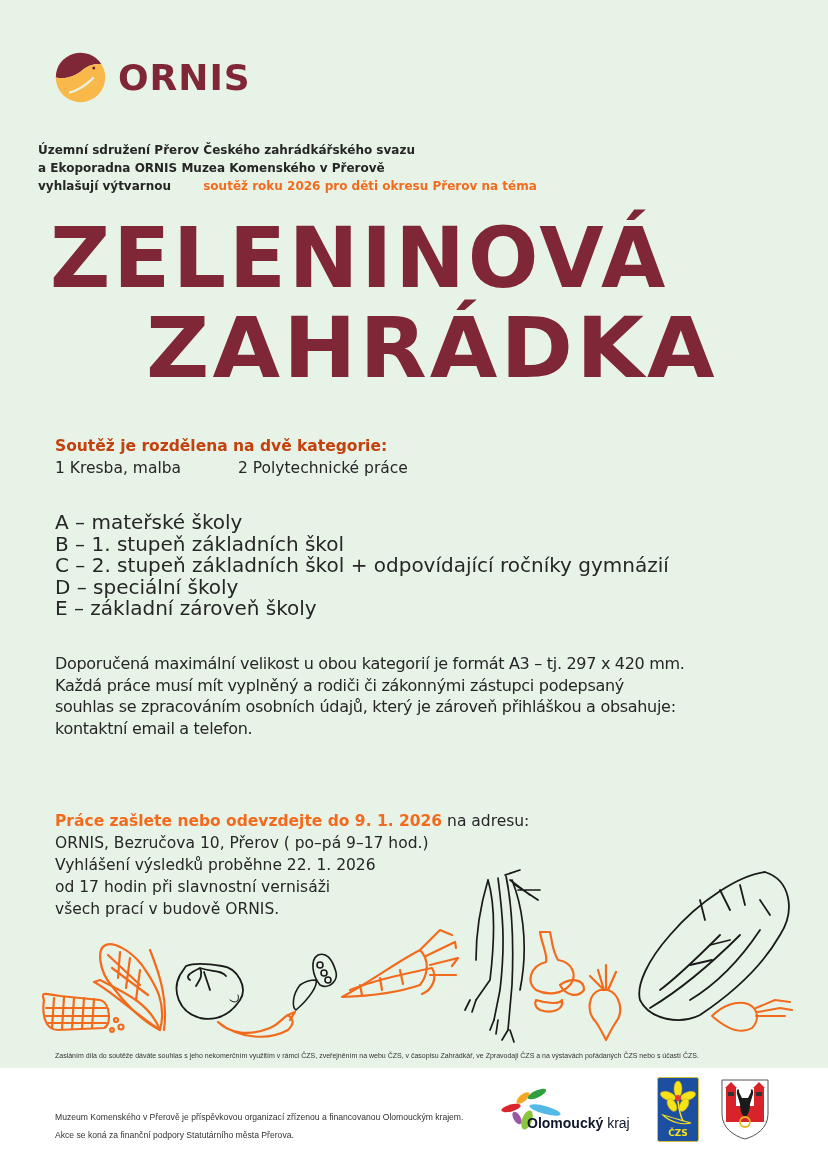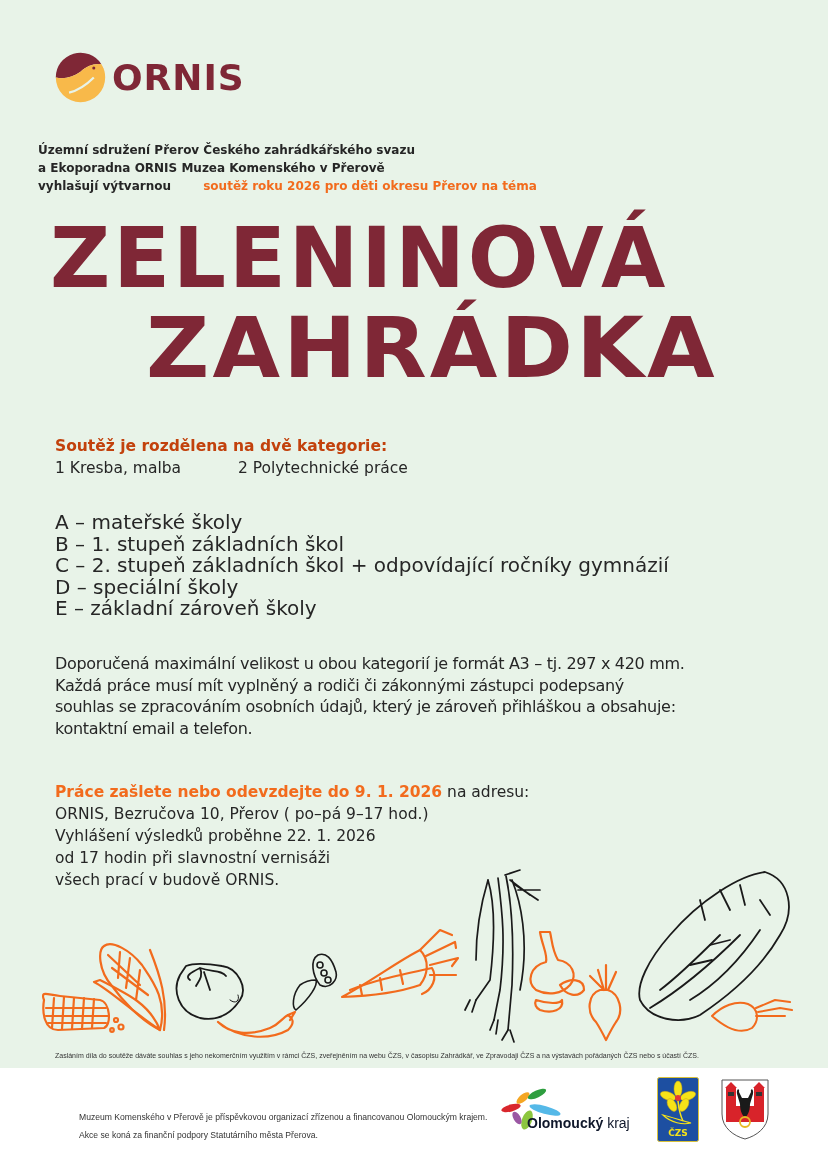--- a/index.html
+++ b/index.html
@@ -3,45 +3,45 @@
 <meta charset="utf-8">
 <style>
   * { margin: 0; padding: 0; box-sizing: border-box; }
   html, body { width: 828px; height: 1170px; overflow: hidden; }
   body { font-family: "DejaVu Sans", sans-serif; color: #262626; background: #ffffff; position: relative; }
   .poster { position: absolute; left: 0; top: 0; width: 828px; height: 1068px; background: #e8f3e8; }
   .footer { position: absolute; left: 0; top: 1068px; width: 828px; height: 102px; background: #ffffff; }
 
   .logo { position: absolute; left: 52px; top: 49px; display: flex; align-items: center; }
   .logo svg { width: 57px; height: 57px; }
-  .logo-text { font-family: "DejaVu Sans", sans-serif; font-weight: bold; font-size: 36px; color: #7f2736; margin-left: 3px; letter-spacing: 1px; }
+  .logo-text { font-family: "DejaVu Sans", sans-serif; font-weight: bold; font-size: 36px; color: #7f2736; margin-left: 9px; letter-spacing: 1px; }
 
   .intro { position: absolute; left: 38px; top: 141px; font-size: 12px; font-weight: bold; line-height: 18px; color: #262626; }
   .orange { color: #f26b1d; margin-left: 28px; }
 
   .title { position: absolute; font-family: "DejaVu Sans", sans-serif; font-weight: bold; color: #7f2736; font-size: 84px; letter-spacing: 3px; line-height: 1; transform-origin: left top; }
   .title-1 { left: 50px; top: 216px; transform: scaleX(0.99); }
   .title-2 { left: 146px; top: 306px; transform: scaleX(1.04); }
 
   .categories { position: absolute; left: 55px; top: 435px; font-size: 15.5px; line-height: 22px; }
   .categories .head { font-weight: bold; color: #c2410c; }
   .categories .row span:first-child { display: inline-block; width: 183px; }
 
   .levels { position: absolute; left: 55px; top: 512px; font-size: 20px; line-height: 21.5px; }
 
   .desc { position: absolute; left: 55px; top: 653px; width: 740px; font-size: 16px; line-height: 21.5px; letter-spacing: -0.3px; }
 
-  .deadline { position: absolute; left: 55px; top: 781px; font-size: 15.5px; line-height: 22px; }
+  .deadline { position: absolute; left: 55px; top: 810px; font-size: 15.5px; line-height: 22px; }
   .deadline .hl { font-weight: bold; color: #f26b1d; }
 
   .veggies { position: absolute; left: 0; top: 860px; width: 828px; height: 190px; }
 
   .disclaimer { position: absolute; left: 55px; top: 1052px; font-family: "Liberation Sans", sans-serif; font-size: 7px; color: #333; white-space: nowrap; }
 
-  .footer-text { position: absolute; left: 55px; top: 40px; font-family: "Liberation Sans", sans-serif; font-size: 8.6px; line-height: 18px; color: #333; margin-left: 24px; }
+  .footer-text { position: absolute; left: 55px; top: 40px; font-family: "Liberation Sans", sans-serif; font-size: 8.6px; line-height: 18px; color: #333; }
   .kraj-logo { position: absolute; left: 497px; top: 18px; width: 150px; height: 48px; }
   .kraj-name { position: absolute; left: 527px; top: 47px; font-family: "Liberation Sans", sans-serif; font-size: 14px; color: #0f172a; white-space: nowrap; }
   .kraj-name b { font-weight: bold; }
   .czs-logo { position: absolute; left: 657px; top: 9px; width: 42px; height: 65px; }
   .city-logo { position: absolute; left: 720px; top: 10px; width: 50px; height: 62px; }
 </style>
 </head>
 <body>
 
 <div class="poster">

